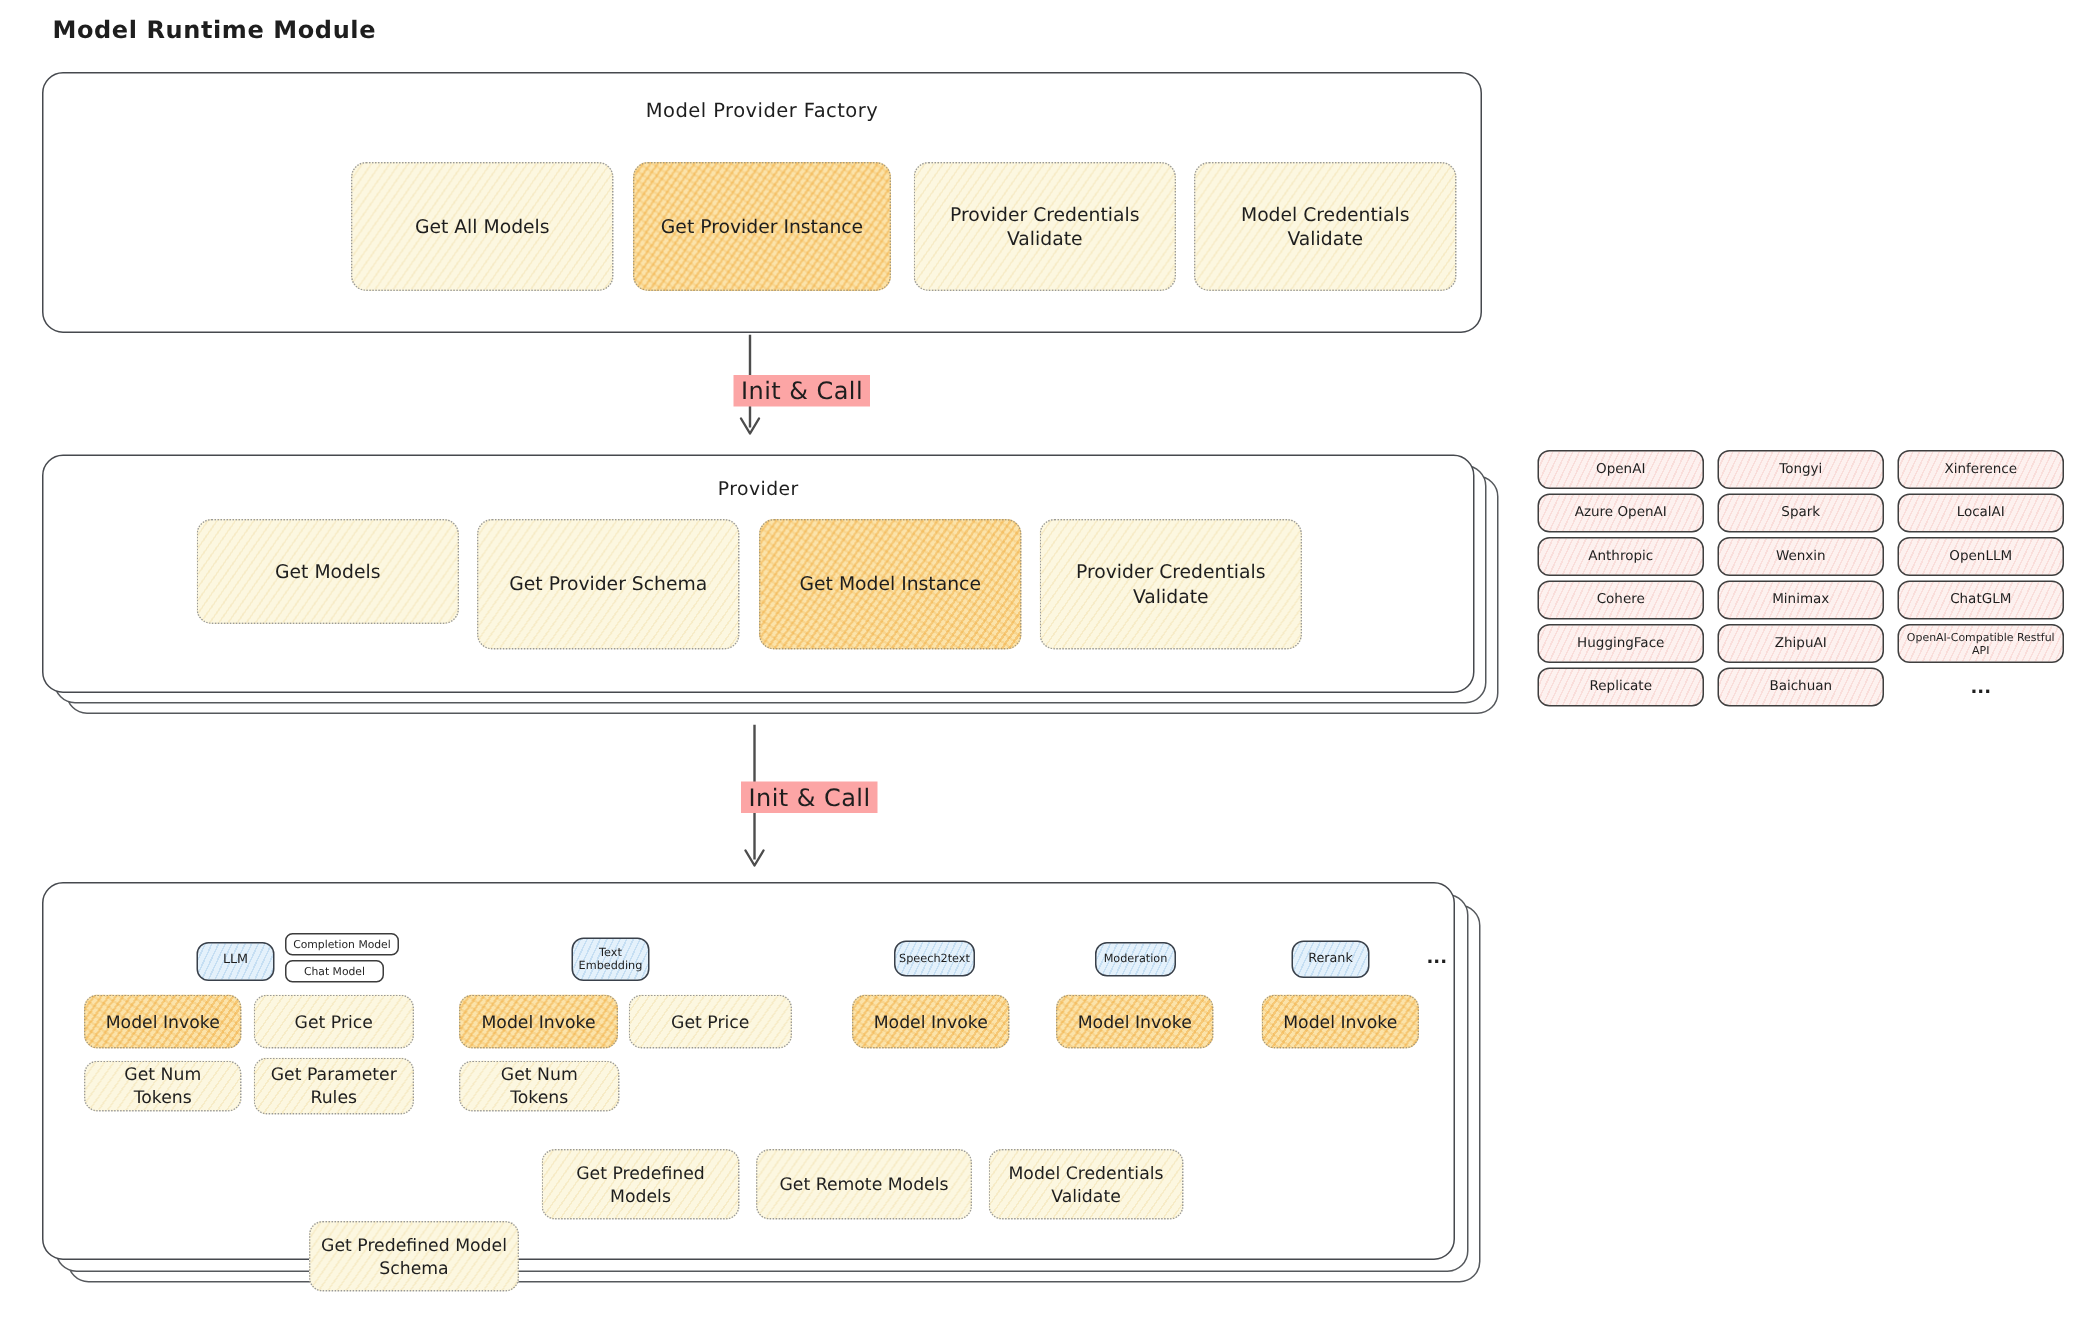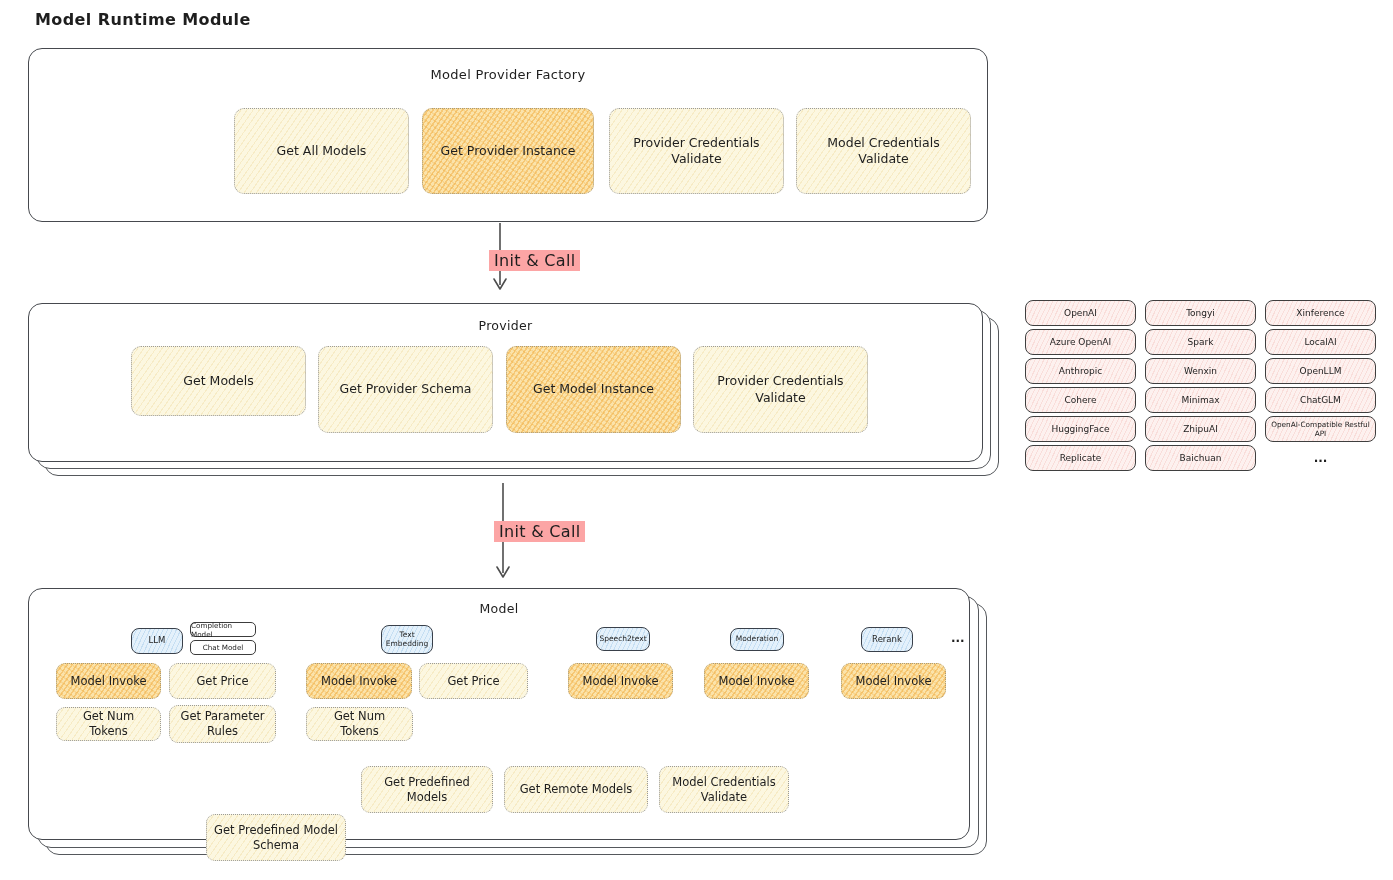--- a/index.html
+++ b/index.html
@@ -105,24 +105,23 @@
 
   <svg class="arrow-svg" style="left:491px;top:483px;" width="24" height="100" viewBox="0 0 24 100">
     <path d="M12 0 V90" stroke="#4d4d4d" stroke-width="1.6" fill="none"></path>
     <path d="M6 84 L12 94 L18 84" stroke="#4d4d4d" stroke-width="1.6" fill="none" stroke-linecap="round" stroke-linejoin="round"></path>
   </svg>
   <div class="arrow-label" style="left:476px;top:521px;">Init &amp; Call</div>
 
   <div class="stack-layer" style="left:45px;top:603px;width:940px;height:250px;z-index:1;"></div>
   <div class="stack-layer" style="left:37px;top:596px;width:940px;height:250px;z-index:2;"></div>
   <div class="bigbox" style="left:28px;top:588px;width:940px;height:250px;">
-    <div class="box-title" style="top:12px;">Model</div>
 
     <div class="chip-blue" style="left:102px;top:39px;width:52px;height:26px;">LLM</div>
-    <div class="chip-white" style="left:161px;top:33px;width:66px;height:15px;">Completion Model</div>
+    <div class="chip-white" style="left:161px;top:33px;width:76px;height:15px;">Completion Model</div>
     <div class="chip-white" style="left:161px;top:51px;width:66px;height:15px;">Chat Model</div>
     <div class="chip-blue" style="left:352px;top:36px;width:52px;height:29px;font-size:7.5px;">Text Embedding</div>
     <div class="chip-blue" style="left:567px;top:38px;width:54px;height:24px;font-size:7.5px;">Speech2text</div>
     <div class="chip-blue" style="left:701px;top:39px;width:54px;height:23px;font-size:7.5px;">Moderation</div>
     <div class="chip-blue" style="left:832px;top:38px;width:52px;height:25px;">Rerank</div>
     <div class="more-dots" style="left:922px;top:42px;">...</div>
 
     <div class="btn btn-hot btn-sm" style="left:27px;top:74px;width:105px;height:36px;">Model Invoke</div>
     <div class="btn btn-light btn-sm" style="left:140px;top:74px;width:107px;height:36px;">Get Price</div>
     <div class="btn btn-hot btn-sm" style="left:277px;top:74px;width:106px;height:36px;">Model Invoke</div>

